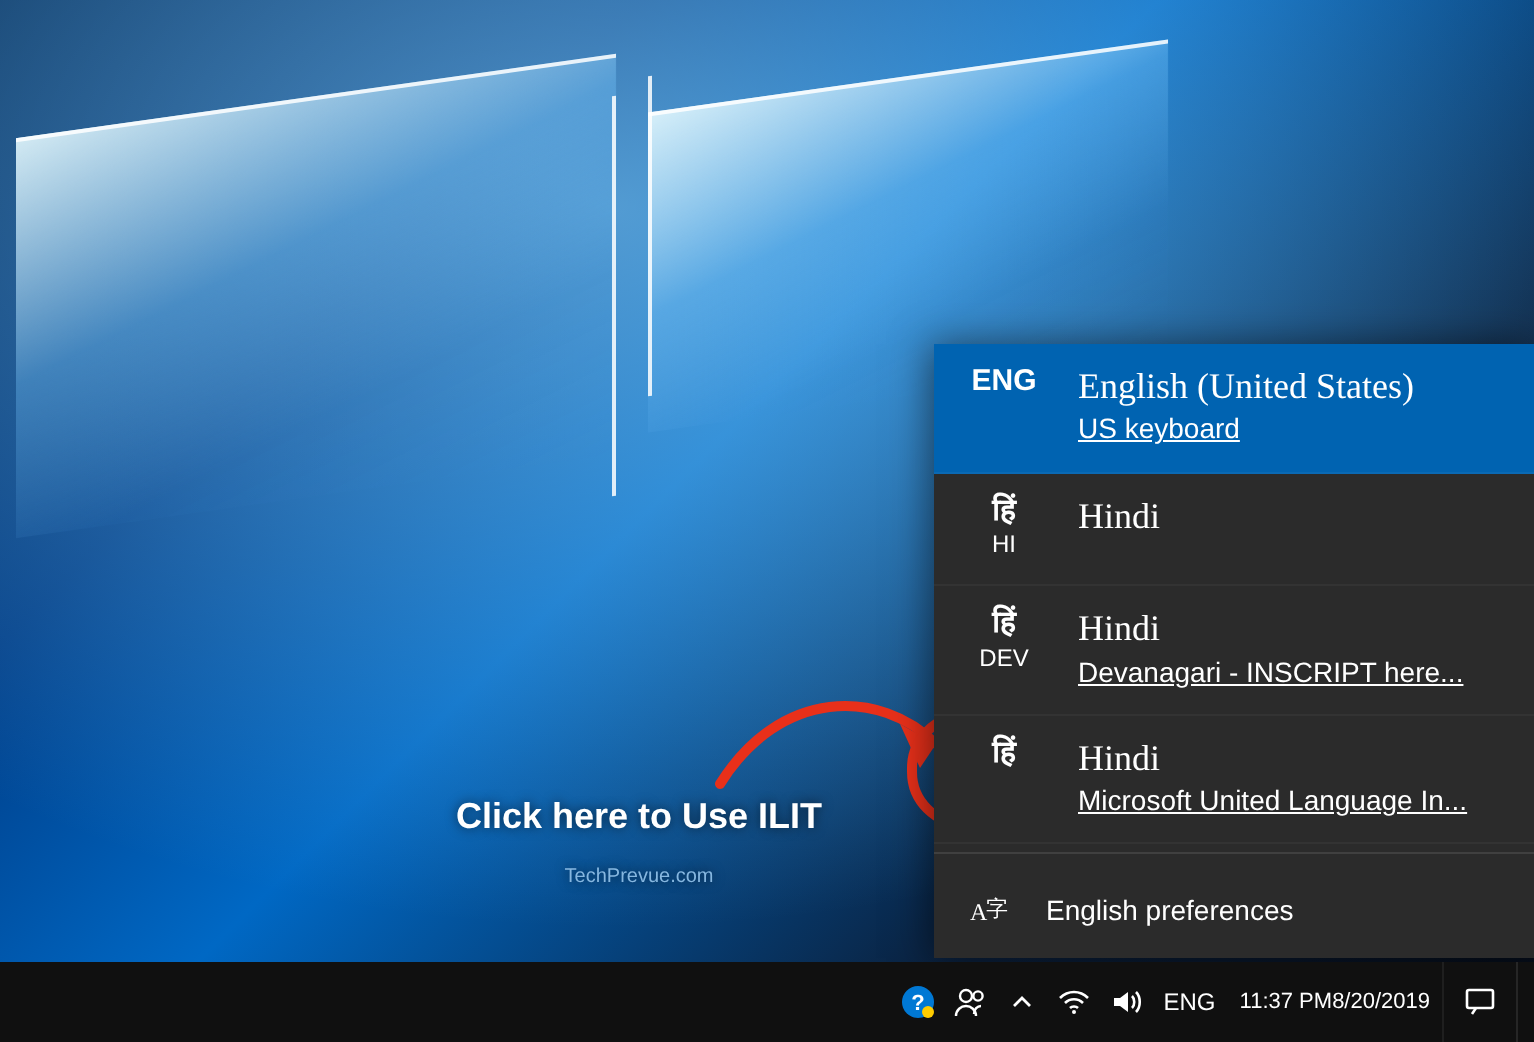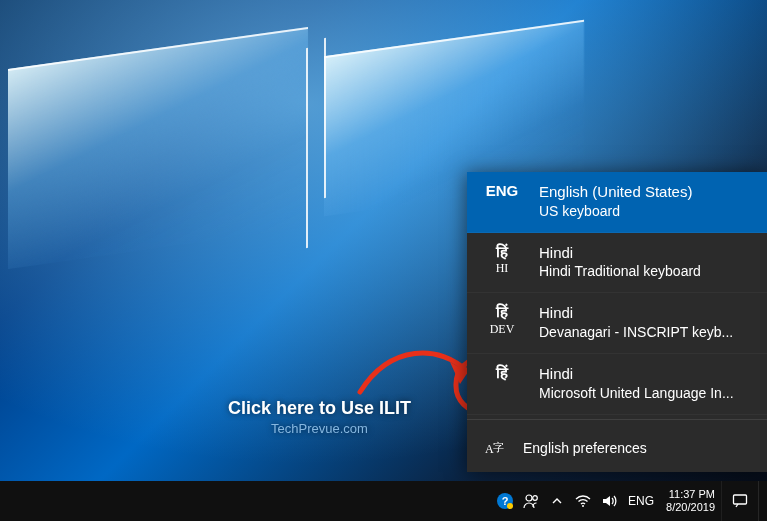--- a/index.html
+++ b/index.html
@@ -23,59 +23,59 @@
   .pane-edge.e1{left:8px;top:48px;width:300px;height:2px;}
   .pane-edge.e2{left:324px;top:38px;width:260px;height:2px;}
   .pane-edge.e3{left:306px;top:48px;width:2px;height:200px;}
   .pane-edge.e4{left:324px;top:38px;width:2px;height:160px;}
 
   .annot{
     position:absolute;left:228px;top:398px;color:#fff;text-align:center;
     font-weight:700;font-size:18px;white-space:nowrap;
     text-shadow:0 0 6px rgba(0,0,0,0.6);
   }
-  .annot .sub{font-weight:400;font-size:13px;color:#86b7e0;margin-top:2px;}
+  .annot .sub{font-weight:400;font-size:10px;color:#86b7e0;margin-top:14px;}
 
   
   svg.callout{position:absolute;left:350px;top:340px;pointer-events:none;}
 
   
   .flyout{
     position:absolute;right:0;top:172px;width:300px;
     background:#2b2b2b;color:#fff;font-size:14px;
     box-shadow:-2px 0 18px rgba(0,0,0,0.5);
   }
   .lang-item{
     display:flex;align-items:flex-start;padding:10px 14px 12px 14px;gap:16px;
     border-bottom:1px solid rgba(255,255,255,0.04);
     cursor:pointer;
   }
   .lang-item.selected{background:#0063b1;}
   .lang-item .code{width:42px;text-align:center;font-size:13px;line-height:1.25;}
   .lang-item .code .big{font-size:15px;font-weight:600;display:block;}
-  .lang-item .code .small{font-size:12px;display:block;font-family:Liberation Serif, serif;}
+  .lang-item .code .small{font-size:12px;display:block;}
   .lang-item .txt{flex:1;min-width:0;}
-  .lang-item .txt .name{font-size:15px;line-height:1.3;}
-  .lang-item .txt .kb{font-size:14px;line-height:1.3;white-space:nowrap;overflow:hidden;text-overflow:ellipsis;}
+  .lang-item .txt .name{font-size:18px;line-height:1.3;font-family:Liberation Serif, serif;}
+  .lang-item .txt .kb{font-size:14px;line-height:1.3;white-space:nowrap;overflow:hidden;text-overflow:ellipsis;text-decoration:underline;}
   .flyout .sep{height:1px;background:rgba(255,255,255,0.1);margin:4px 0;}
   .flyout .prefs{
     display:flex;align-items:center;gap:18px;padding:14px 14px 14px 18px;cursor:pointer;
   }
   .prefs .picon{width:20px;height:20px;display:flex;align-items:center;justify-content:center;}
 
   
   .taskbar{
     position:absolute;left:0;right:0;bottom:0;height:40px;
     background:#101010;display:flex;align-items:center;justify-content:flex-end;
     padding:0 2px 0 0;box-sizing:border-box;color:#fff;font-size:12px;
   }
   .tray{display:flex;align-items:center;height:100%;gap:0;}
   .tic{width:26px;height:40px;display:flex;align-items:center;justify-content:center;cursor:pointer;}
   .tic.w{width:auto;padding:0 6px;}
-  .clock{display:flex;flex-direction:column;align-items:flex-end;line-height:1.15;font-size:11px;padding:0 6px;cursor:pointer;}
+  .clock{display:flex;flex-direction:row;align-items:flex-end;line-height:1.15;font-size:11px;padding:0 6px;cursor:pointer;}
   .notif{width:36px;height:40px;display:flex;align-items:center;justify-content:center;border-left:1px solid #ffffff10;cursor:pointer;}
   .showdesk{width:6px;height:40px;border-left:1px solid #ffffff18;cursor:pointer;}
 
   svg{display:block;}
 </style>
 </head>
 <body>
 
 <div class="desktop">
   <div class="pane p1"></div>
@@ -114,32 +114,31 @@
     </div>
   </div>
 
   <div class="lang-item">
     <div class="code">
       <span class="big">हिं</span>
       <span class="small">HI</span>
     </div>
     <div class="txt">
       <div class="name">Hindi</div>
-      <div class="kb">Hindi Traditional keyboard</div>
     </div>
   </div>
 
   <div class="lang-item">
     <div class="code">
       <span class="big">हिं</span>
       <span class="small">DEV</span>
     </div>
     <div class="txt">
       <div class="name">Hindi</div>
-      <div class="kb">Devanagari - INSCRIPT keyb...</div>
+      <div class="kb">Devanagari - INSCRIPT here...</div>
     </div>
   </div>
 
   <div class="lang-item">
     <div class="code">
       <span class="big">हिं</span>
       <span class="small"></span>
     </div>
     <div class="txt">
       <div class="name">Hindi</div>

